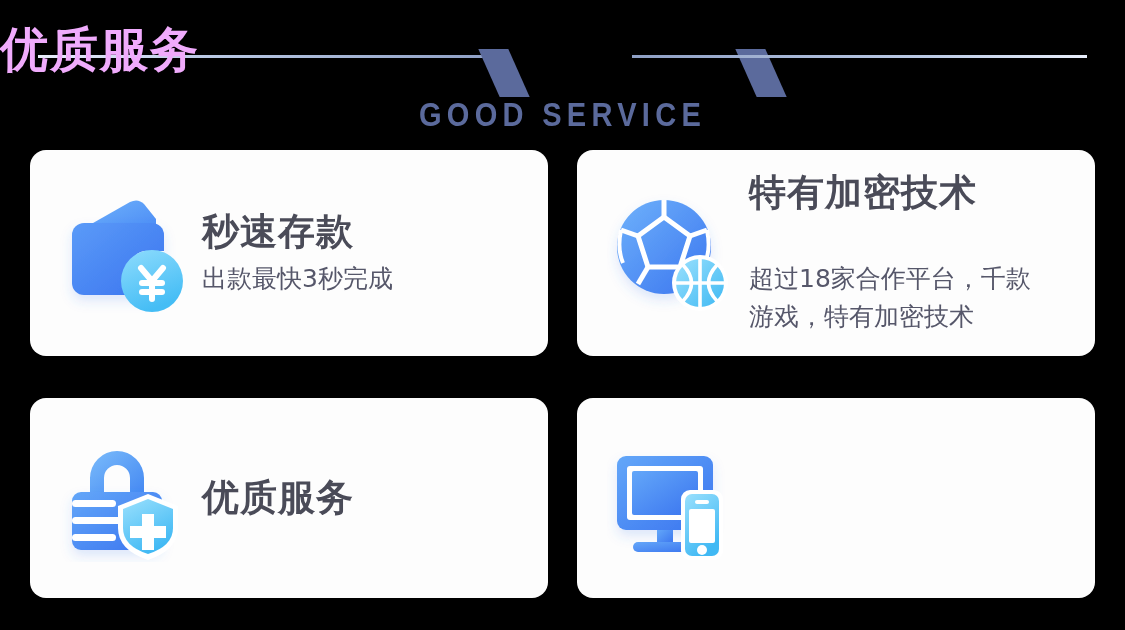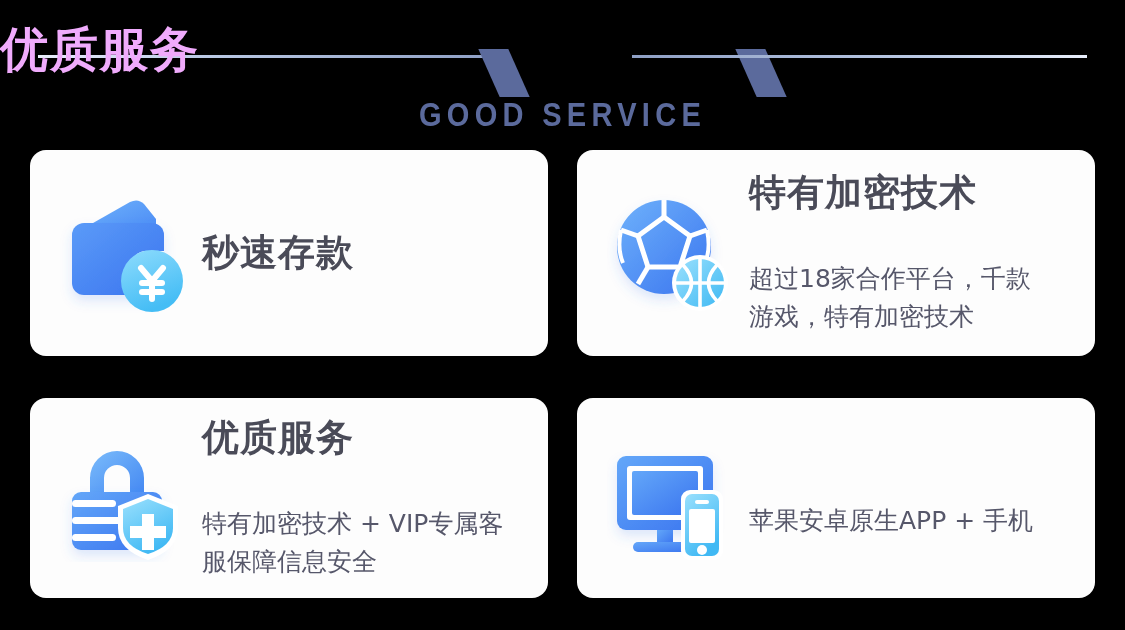--- a/index.html
+++ b/index.html
@@ -137,20 +137,23 @@
           <g stroke="#ffffff" stroke-width="6" stroke-linecap="round" fill="none">
             <path d="M81 79 L92 92 L103 79"></path>
             <path d="M82 94 H102"></path>
             <path d="M82 103 H102"></path>
             <path d="M92 92 V110"></path>
           </g>
         </svg>
       </div>
       <div class="texts">
         <div class="card-title">秒速存款</div>
+        <div class="card-sub">
+          <div>出款最快3秒完成</div>
+        </div>
       </div>
     </div>
 
     <div class="card">
       <div class="icon-wrap">
         <svg viewBox="0 0 128 128" xmlns="http://www.w3.org/2000/svg">
           <defs>
             <linearGradient id="s1" x1="0" y1="0" x2="1" y2="1">
               <stop offset="0" stop-color="#6fb2fb"></stop>
                 <stop offset="1" stop-color="#3a74ef"></stop>
@@ -232,24 +235,20 @@
             <rect x="12" y="100" width="44" height="7" rx="3.5"></rect>
           </g>
 
           <path d="M88 60 L118 72 V94 Q118 116 88 126 Q58 116 58 94 V72 Z" fill="#ffffff"></path>
           <path d="M88 65 L113 75 V94 Q113 112 88 120 Q63 112 63 94 V75 Z" fill="url(#sd)"></path>
           <path d="M82 80 h12 v12 h12 v12 h-12 v12 h-12 v-12 h-12 v-12 h12 Z" fill="#ffffff"></path>
         </svg>
       </div>
       <div class="texts">
         <div class="card-title">优质服务</div>
-        <div class="card-sub two-line">
-          <div>特有加密技术 + VIP专属客</div>
-          <div>服保障信息安全</div>
-        </div>
       </div>
     </div>
 
     <div class="card">
       <div class="icon-wrap">
         <svg viewBox="0 0 128 128" xmlns="http://www.w3.org/2000/svg">
           <defs>
             <linearGradient id="m1" x1="0" y1="0" x2="1" y2="1">
               <stop offset="0" stop-color="#63a7f9"></stop>
                 <stop offset="1" stop-color="#3a74ef"></stop>
@@ -272,19 +271,18 @@
 
           <rect x="74" y="56" width="42" height="70" rx="9" fill="#ffffff"></rect>
           <rect x="78" y="60" width="34" height="62" rx="7" fill="url(#p1)"></rect>
           <rect x="88" y="66" width="14" height="4" rx="2" fill="#ffffff"></rect>
           <rect x="82" y="75" width="26" height="34" rx="2" fill="#ffffff"></rect>
           <circle cx="95" cy="116" r="5" fill="#ffffff"></circle>
         </svg>
       </div>
       <div class="texts">
         <div class="card-sub two-line">
-          <div>苹果安卓原生APP + 手机</div>
         </div>
       </div>
     </div>
 
   </div>
 </div>
 
 </body></html>

